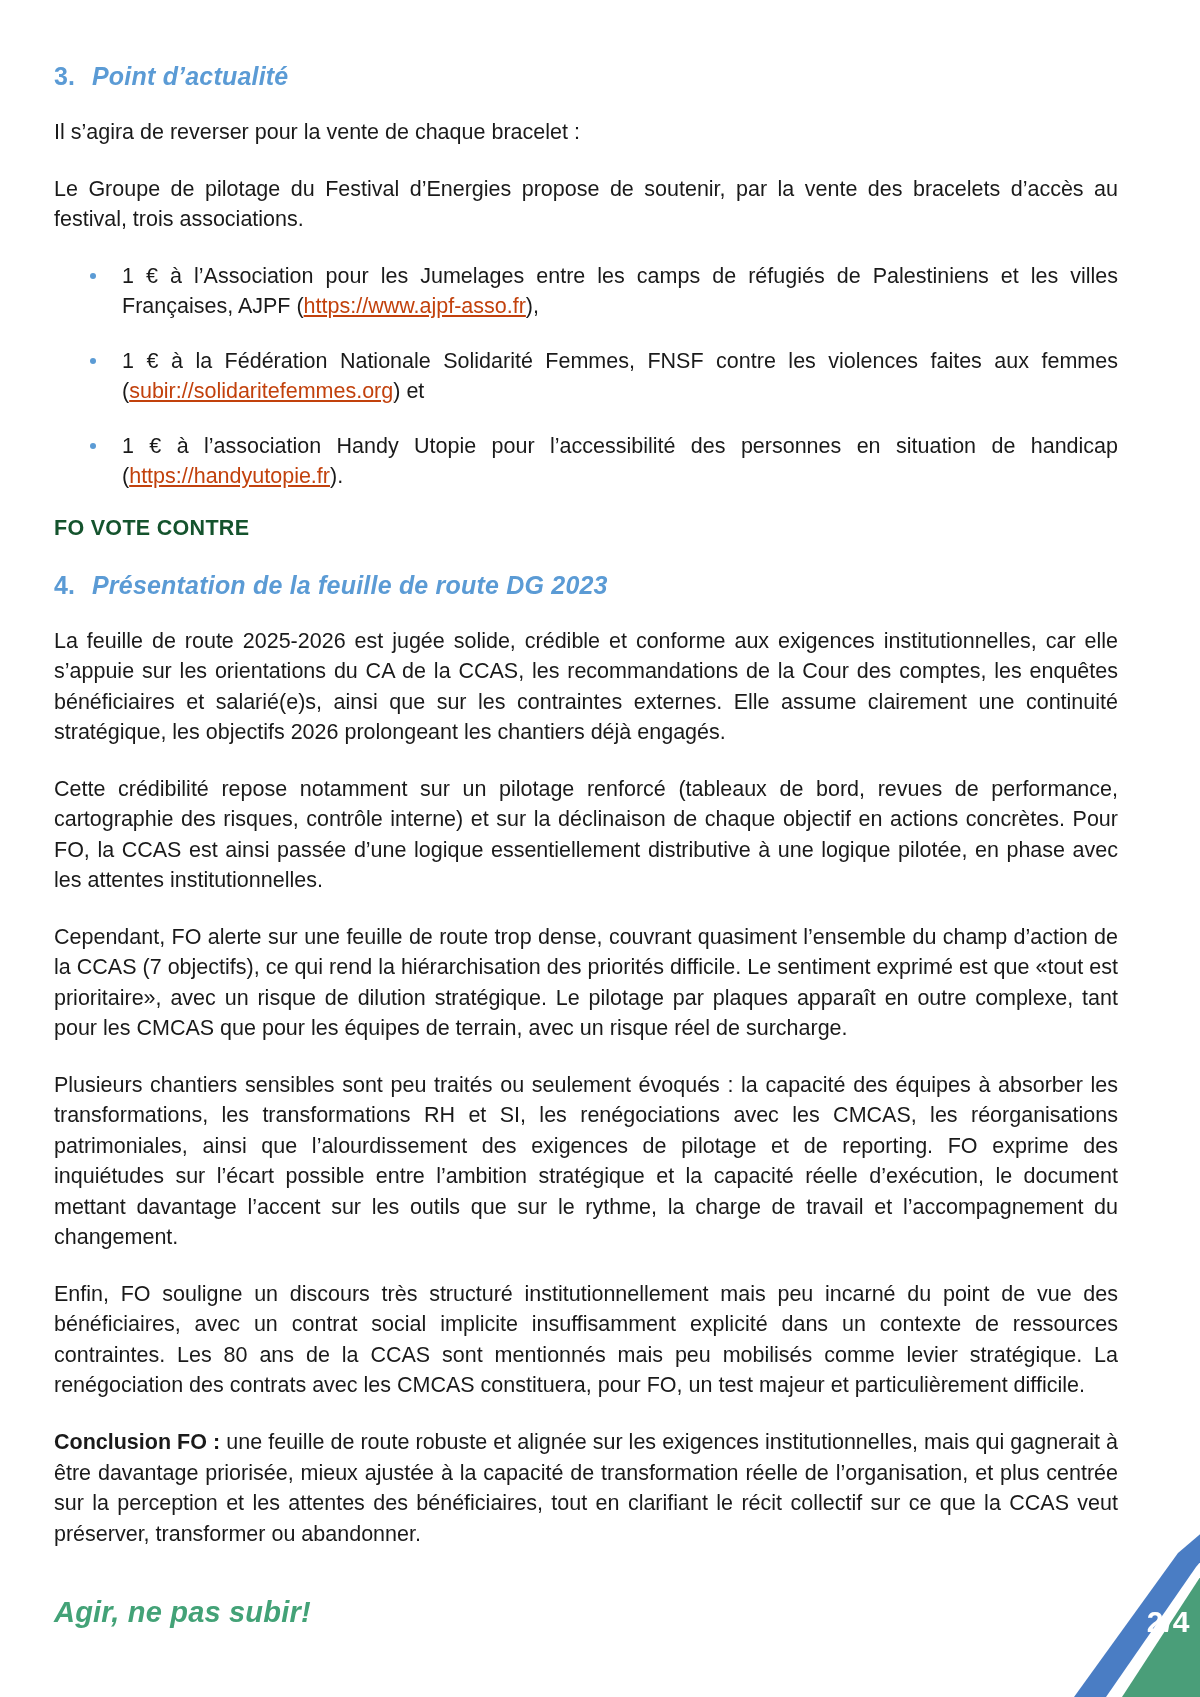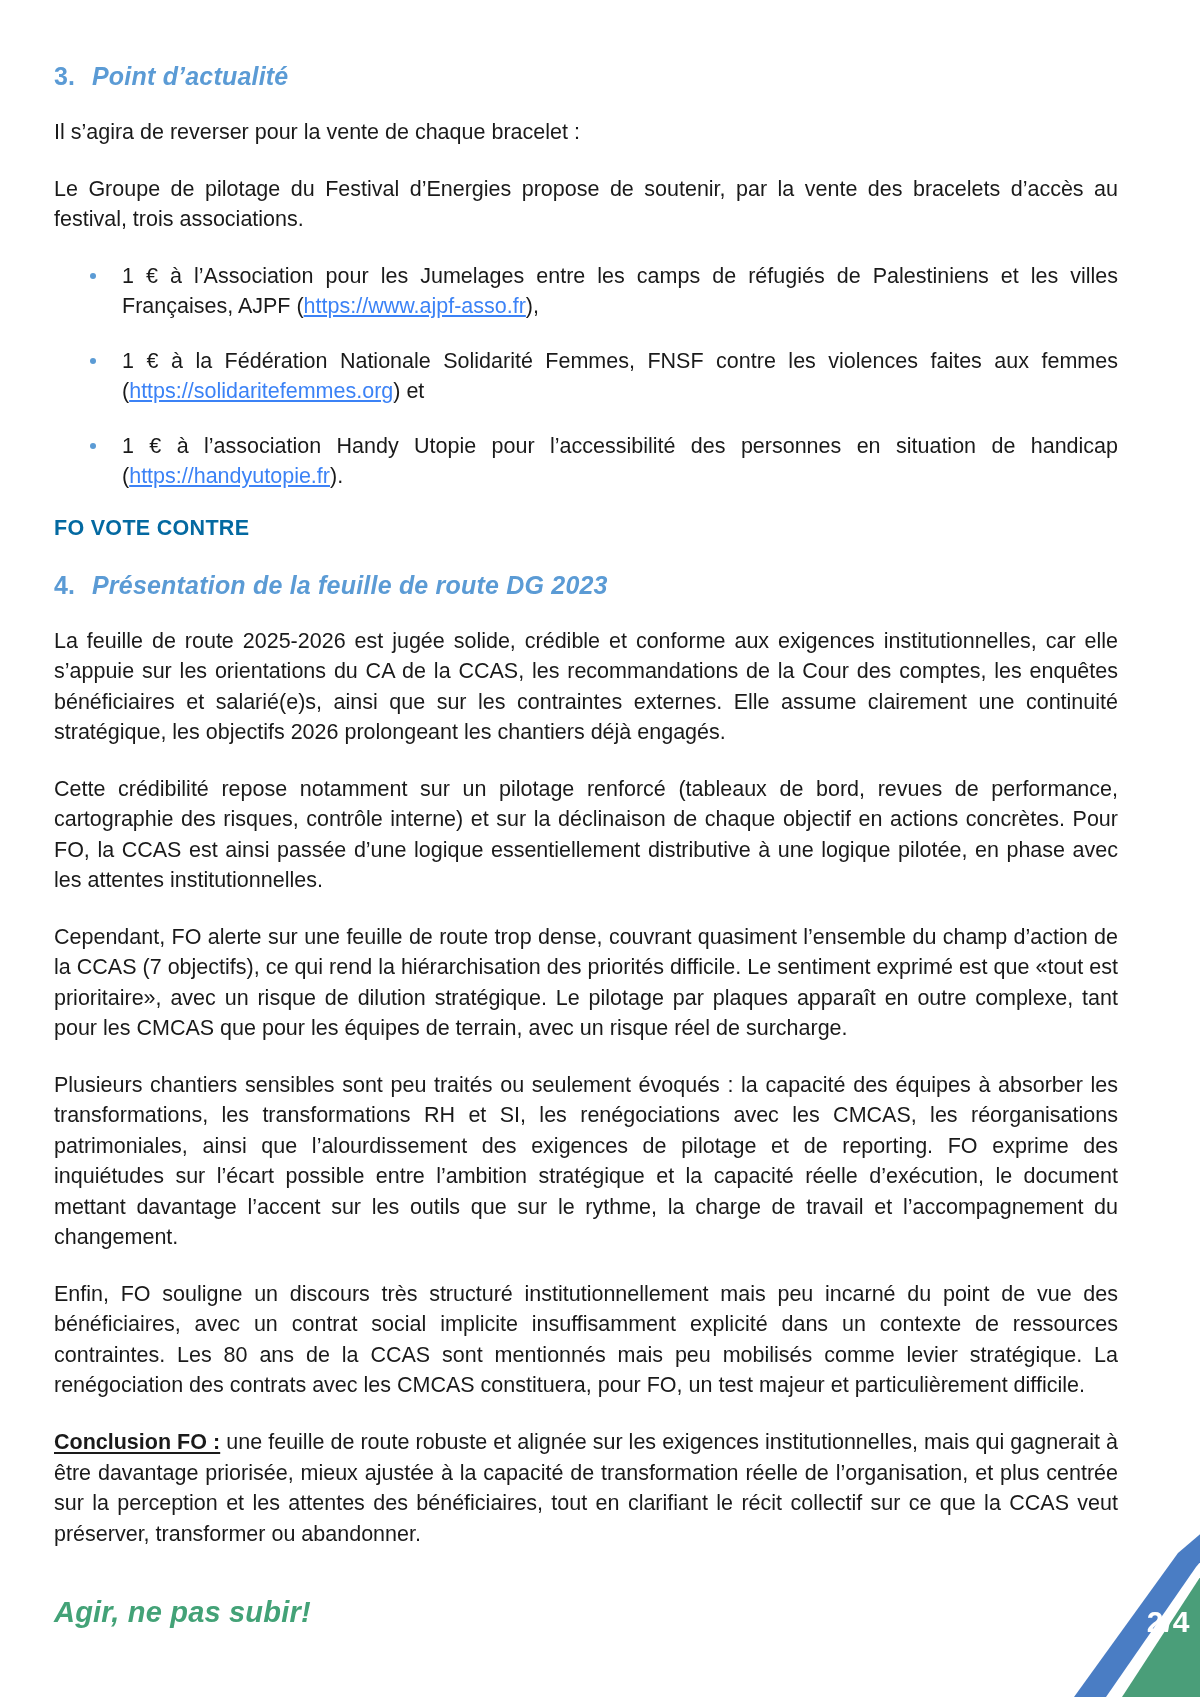--- a/index.html
+++ b/index.html
@@ -78,36 +78,35 @@
     position: absolute;
     left: 36px;
     top: 12px;
     width: 6px;
     height: 6px;
     background: #5b9bd5;
     border-radius: 50%;
     display: block;
   }
   a.link {
-    color: #3b82f6;
+    color: #c2410c;
     text-decoration: underline;
     text-underline-offset: 2px;
   }
 
   .vote {
     font-size: 21.5px;
     font-weight: bold;
-    color: #0369a1;
+    color: #14532d;
     margin: 12px 0 30px 0;
     letter-spacing: 0.3px;
   }
 
   .conclusion-label {
     font-weight: bold;
-    text-decoration: underline;
     text-underline-offset: 3px;
   }
 
   
   .footer {
     position: absolute;
     left: 0;
     bottom: 0;
     width: 1200px;
     height: 190px;
@@ -156,21 +155,21 @@
 
     <p class="body lead-in">Il s’agira de reverser pour la vente de chaque bracelet :</p>
 
     <p class="body">Le Groupe de pilotage du Festival d’Energies propose de soutenir, par la vente des bracelets d’accès au festival, trois associations.</p>
 
     <ul class="bullets">
       <li>
         <span class="dot"></span><span>1 € à l’Association pour les Jumelages entre les camps de réfugiés de Palestiniens et les villes Françaises, AJPF (</span><a class="link" href="#">https://www.ajpf-asso.fr</a><span>),</span>
       </li>
       <li>
-        <span class="dot"></span><span>1 € à la Fédération Nationale Solidarité Femmes, FNSF contre les violences faites aux femmes (</span><a class="link" href="#">https://solidaritefemmes.org</a><span>) et</span>
+        <span class="dot"></span><span>1 € à la Fédération Nationale Solidarité Femmes, FNSF contre les violences faites aux femmes (</span><a class="link" href="#">subir://solidaritefemmes.org</a><span>) et</span>
       </li>
       <li>
         <span class="dot"></span><span>1 € à l’association Handy Utopie pour l’accessibilité des personnes en situation de handicap (</span><a class="link" href="#">https://handyutopie.fr</a><span>).</span>
       </li>
     </ul>
 
     <p class="vote">FO VOTE CONTRE</p>
 
     <h2 class="section-heading">
       <span class="num">4.</span>

